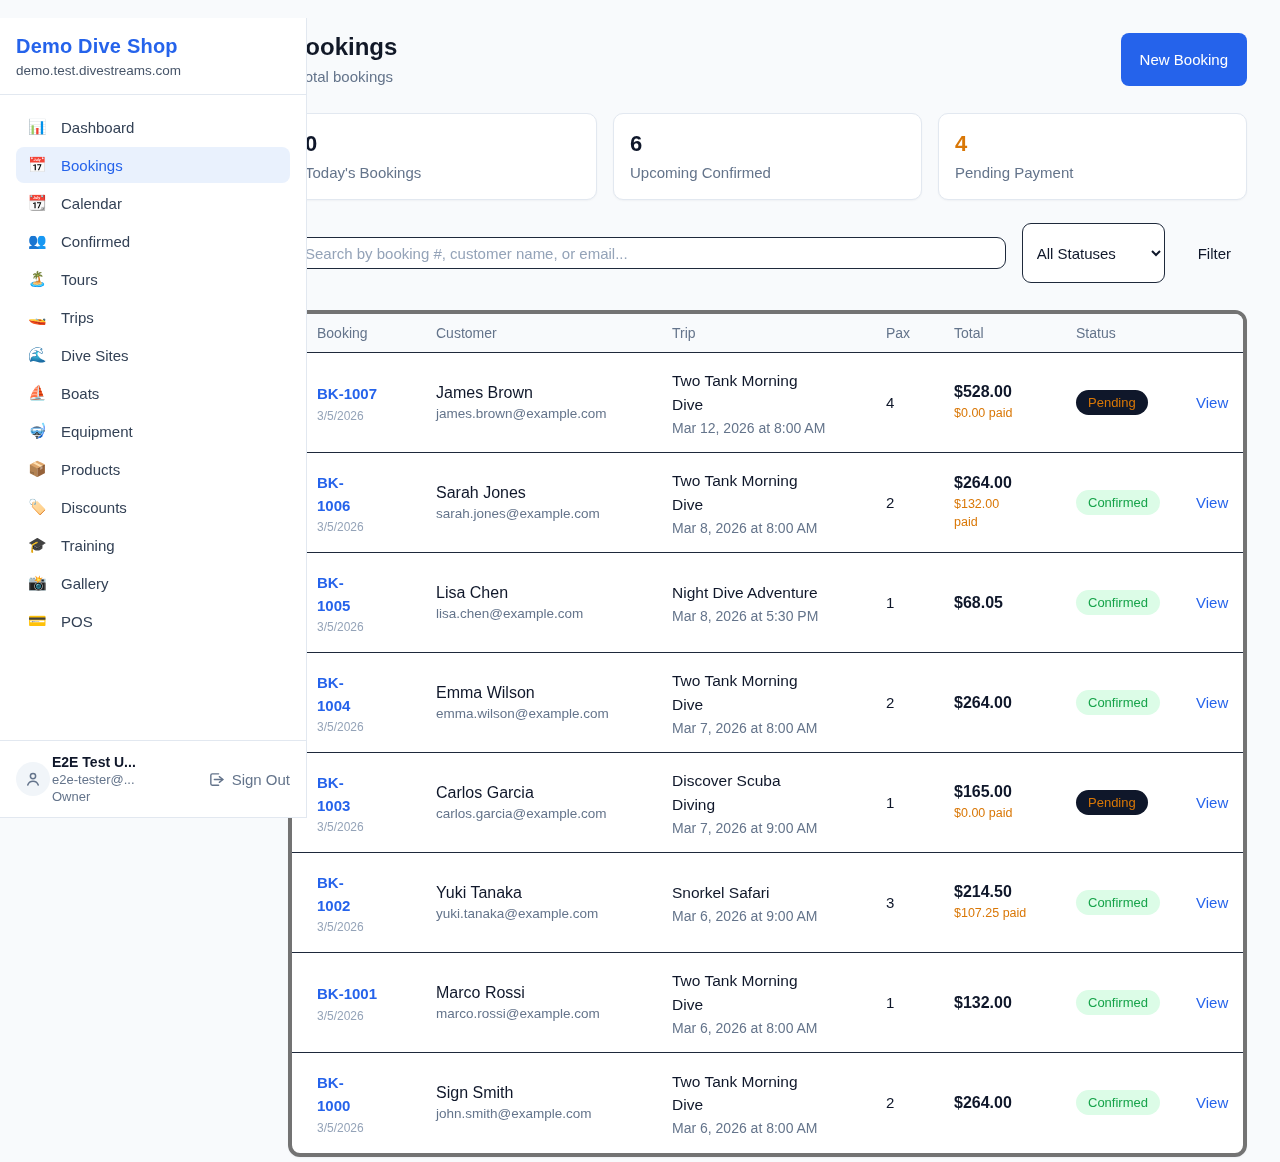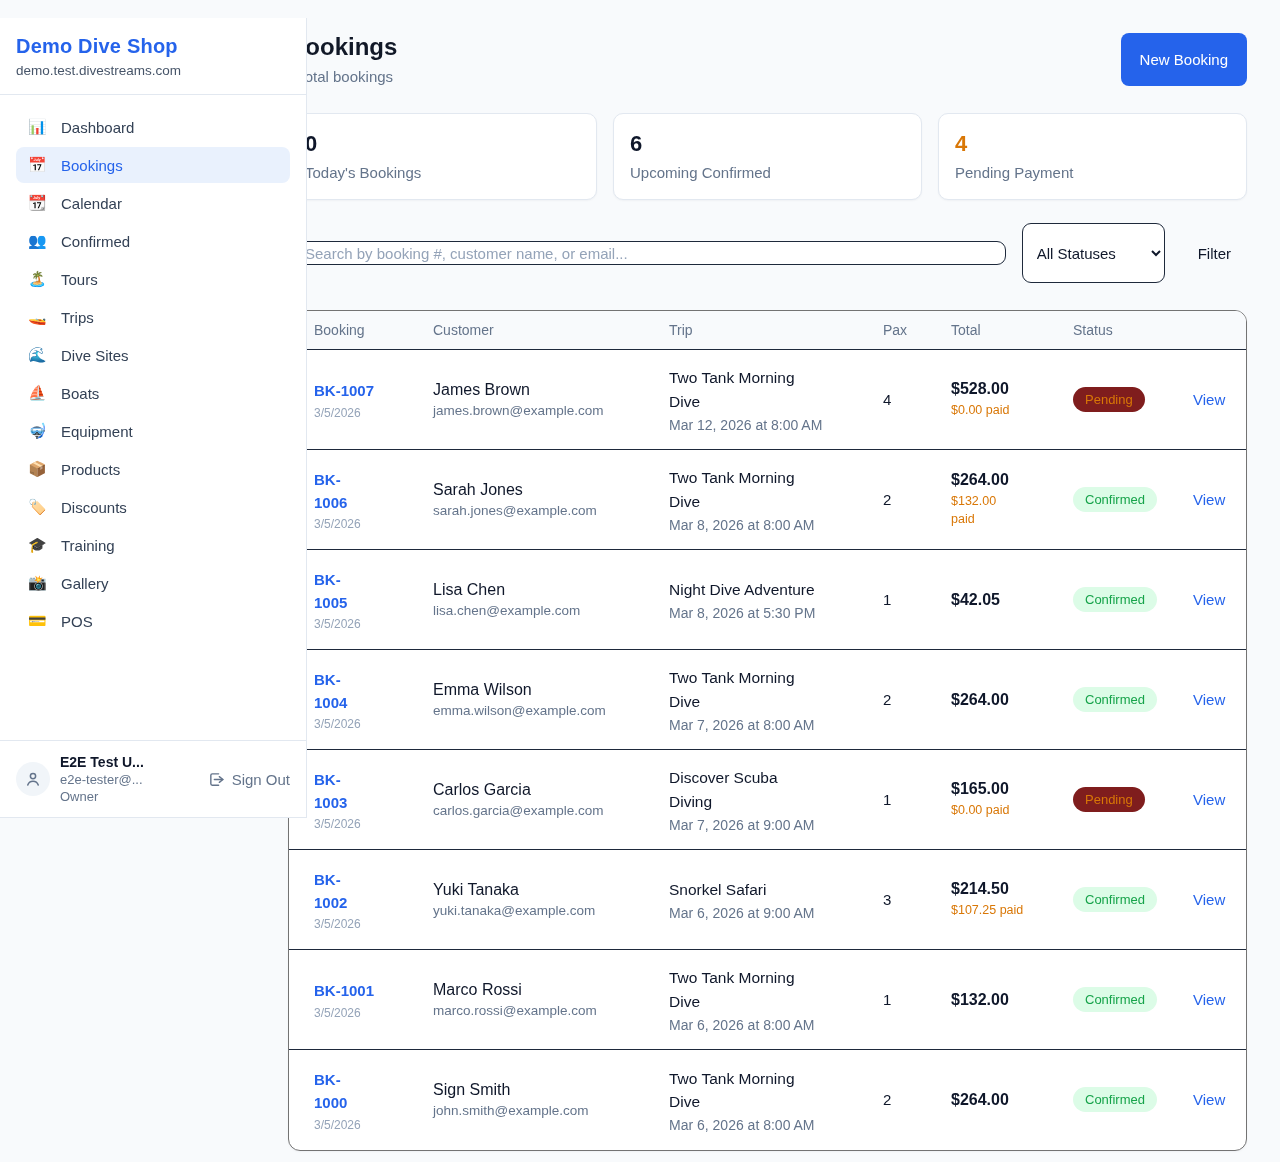--- a/index.html
+++ b/index.html
@@ -19,21 +19,21 @@
   .brand-domain { margin-top:5px; font-size:13.5px; color:#475569; }
   .nav { list-style:none; padding:12px 0 0; flex:1; }
   .nav-item {
     display:flex; align-items:center; gap:13px; margin:2px 16px;
     padding:9px 12px; border-radius:8px; font-size:15px; color:#334155; cursor:pointer;
   }
   .nav-item .nav-icon { width:20px; font-size:15px; text-align:center; }
   .nav-item.active { background:#e9f1fd; color:#2563eb; }
   .user-block {
     border-top:1px solid #e2e8f0; padding:13px 16px;
-    display:flex; align-items:center; gap:10px;justify-content:flex-end;
+    display:flex; align-items:center; gap:2px;justify-content:flex-end;
   }
   .avatar {
     width:34px; height:34px; border-radius:50%; background:#f1f5f9;
     display:flex; align-items:center; justify-content:center; flex:none;
   }
   .user-info { flex:1; min-width:0; }
   .user-name { font-size:14px; font-weight:bold; color:#0f172a; white-space:nowrap; }
   .user-email,.user-role { font-size:13px; color:#64748b; margin-top:2px; white-space:nowrap; }
   .signout { display:flex; align-items:center; gap:7px; color:#64748b; font-size:15px; cursor:pointer; flex:none; }
   
@@ -47,32 +47,32 @@
   }
   .stats-row { display:flex; gap:16px; margin-top:27px; }
   .stat-card {
     flex:1; background:#fff; border:1px solid #e2e8f0; border-radius:10px;
     padding:17px 16px 18px; box-shadow:0 1px 2px rgba(15,23,42,.04);
   }
   .stat-value { font-size:22px; font-weight:bold; }
   .stat-label { margin-top:7px; font-size:15px; color:#64748b; }
   .filter-row { display:flex; align-items:center; margin-top:23px; }
   .search-input {
-    flex:1; height:24px; border:1px solid #1e293b; border-radius:9px;
+    flex:1; height:32px; border:1px solid #1e293b; border-radius:9px;
     padding:0 16px; font-size:15px; font-family:inherit; background:#fff; color:#0f172a;
   }
   .search-input::placeholder { color:#94a3b8; }
   .status-select {
     height:60px; margin-left:16px; border:1px solid #1e293b; border-radius:9px;
     background:#fff; font-size:15px; font-family:inherit; padding:0 10px; color:#0f172a; width:143px;
   }
   .filter-label { margin-left:33px; margin-right:16px; font-size:15px; color:#0f172a; cursor:pointer; }
   
   .table-card {
-    margin-top:27px; background:#fff; border:1px solid #737373; border-radius:12px;
+    margin-top:27px; background:#fff; border:4px solid #737373; border-radius:12px;
     overflow:hidden; box-shadow:0 1px 2px rgba(15,23,42,.04);
   }
   table { width:100%; border-collapse:collapse; table-layout:fixed; }
   thead th {
     background:#f8fafc; border-bottom:1px solid #1e293b;
     font-size:14px; font-weight:500; color:#64748b; text-align:left;
     padding:11px 8px; white-space:nowrap;
   }
   thead th:first-child { padding-left:25px; }
   tbody td { border-bottom:1px solid #1e293b; padding:16px 8px; height:100px; vertical-align:middle; }
@@ -83,21 +83,21 @@
   .cust-name { font-size:16px; color:#0f172a; }
   .cust-email { margin-top:4px; font-size:13.5px; color:#64748b; }
   .trip-name { font-size:15.5px; font-weight:500; color:#0f172a; white-space:pre-line; line-height:1.5; }
   .trip-date { margin-top:4px; font-size:14px; color:#64748b; }
   .pax { font-size:15px; }
   .total { font-size:16px; font-weight:bold; }
   .paid { margin-top:4px; font-size:12.5px; color:#d97706; white-space:pre-line; line-height:1.4; }
   .badge {
     display:inline-block; padding:5px 12px; border-radius:9999px; font-size:13px;
   }
-  .badge.pending { background:#7f1d1d; color:#d97706; }
+  .badge.pending { background:#0f172a; color:#d97706; }
   .badge.confirmed { background:#dcfce7; color:#16a34a; }
   .view-link { color:#2563eb; font-size:15px; font-weight:500; cursor:pointer; }
 </style>
 </head>
 <body>
 
 <aside class="sidebar">
   <div class="brand-block">
     <div class="brand">Demo Dive Shop</div>
     <div class="brand-domain">demo.test.divestreams.com</div>
@@ -307,21 +307,21 @@
       <div class="cust-email">lisa.chen@example.com</div>
     </td>
     <td>
       <div class="trip-name">Night Dive Adventure</div>
       <div class="trip-date">Mar 8, 2026 at 5:30 PM</div>
     </td>
     <td>
       <div class="pax">1</div>
     </td>
     <td>
-      <div class="total">$42.05</div>
+      <div class="total">$68.05</div>
 
     </td>
     <td>
       <span class="badge confirmed">Confirmed</span>
     </td>
     <td>
       <span class="view-link">View</span>
     </td>
   </tr>
           <tr class="booking-row">

